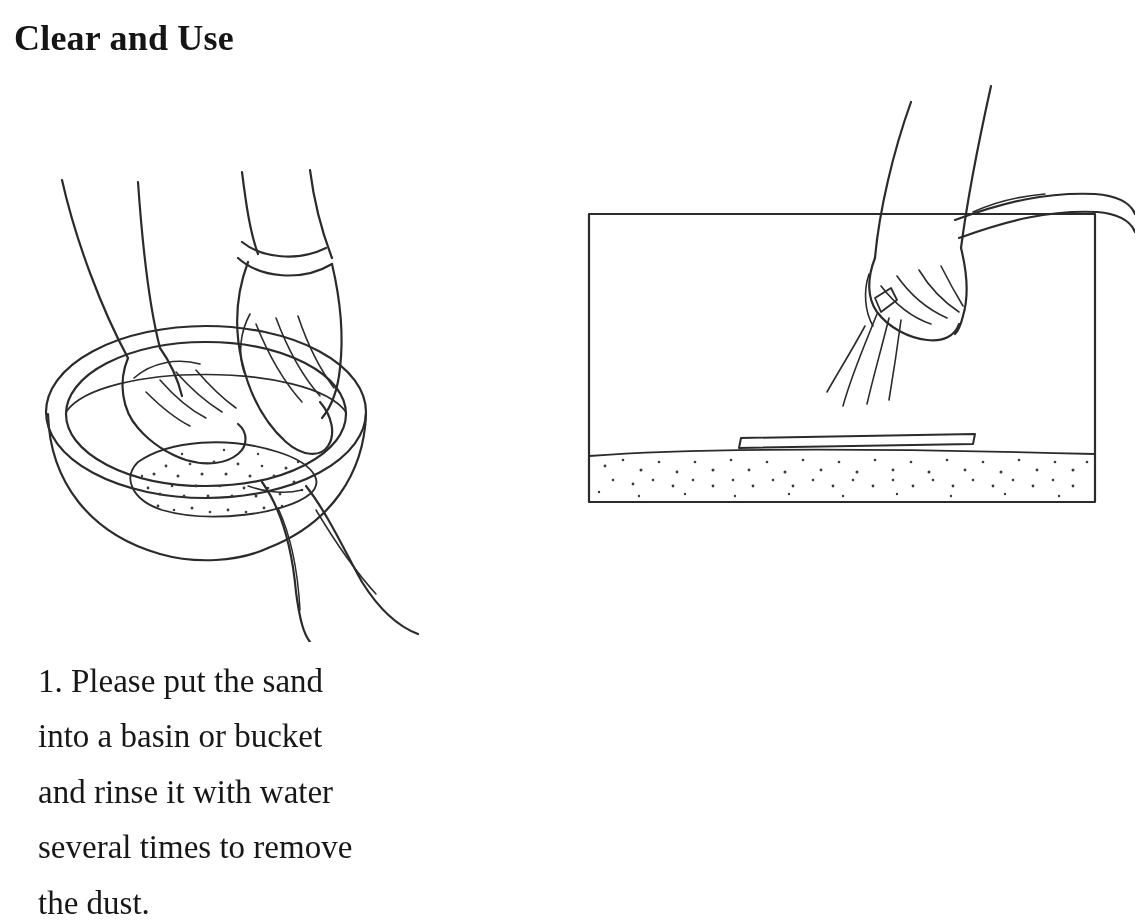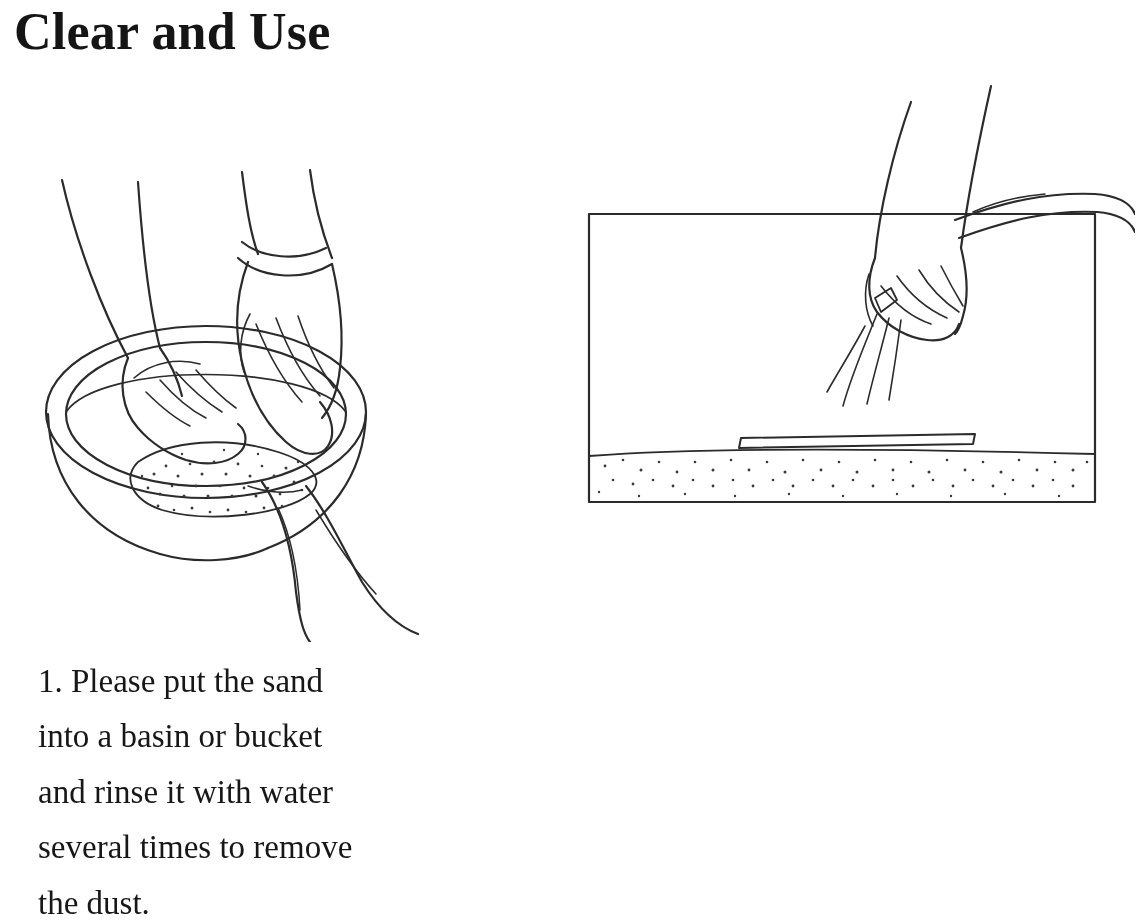--- a/index.html
+++ b/index.html
@@ -18,22 +18,22 @@
   .page {
     position: relative;
     width: 1145px;
     height: 924px;
     box-sizing: border-box;
     padding: 0;
   }
   .title {
     position: absolute;
     left: 14px;
-    top: 2px;
-    font-size: 52px;
+    top: 17px;
+    font-size: 36px;
     font-weight: bold;
     font-family: "Liberation Serif", serif;
     letter-spacing: 0.2px;
     color: #151515;
   }
   .panels {
     position: absolute;
     left: 0;
     top: 62px;
     width: 947px;

